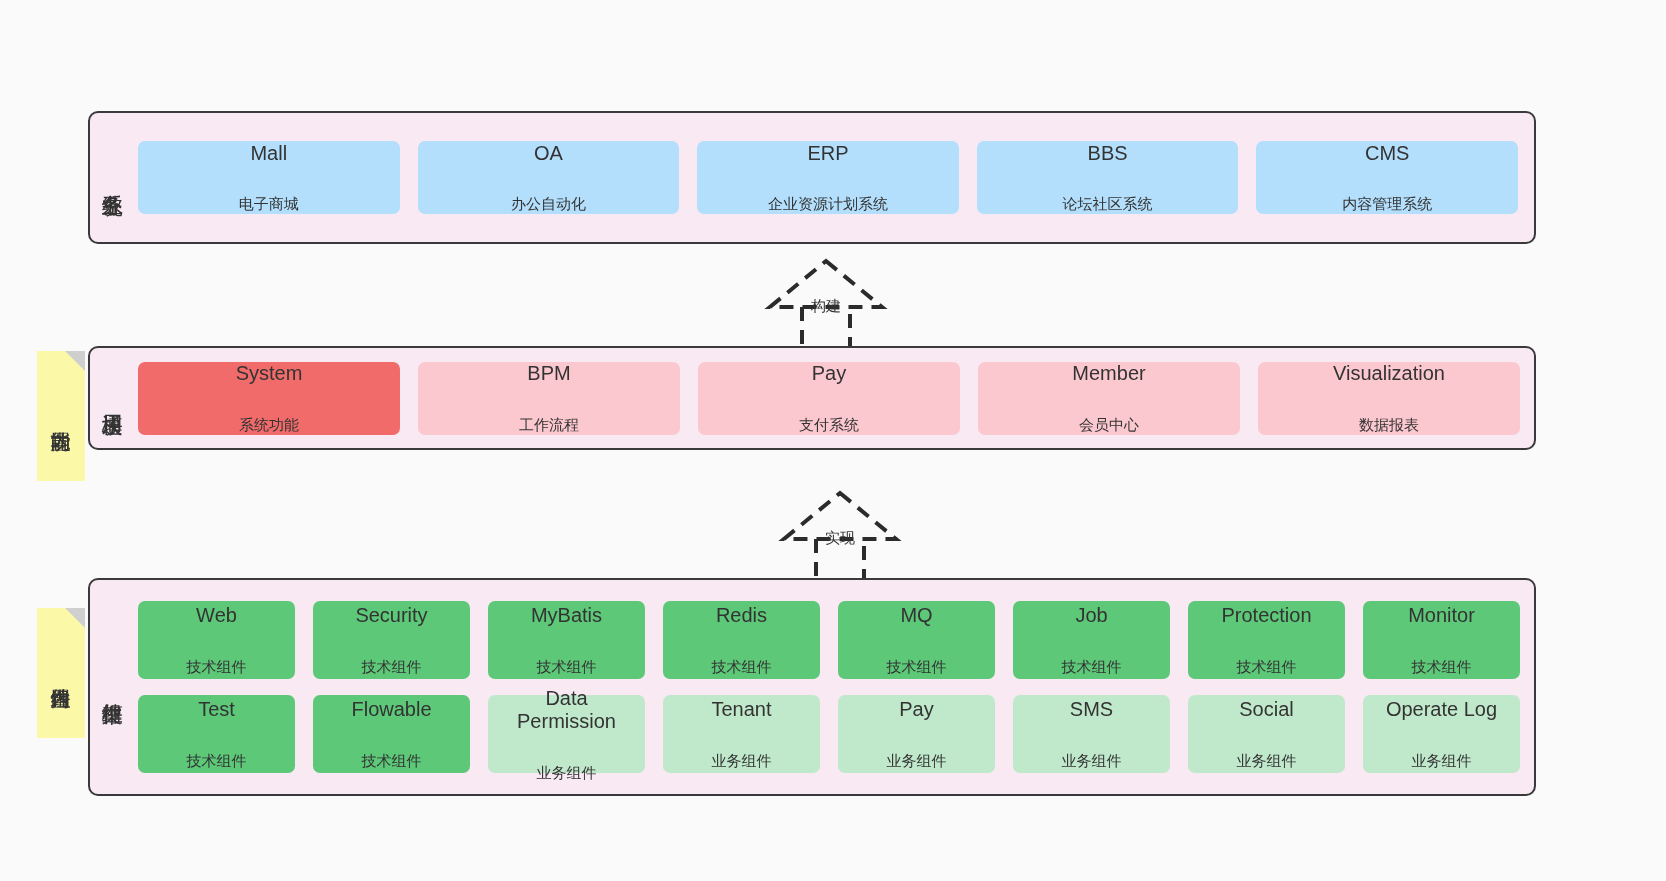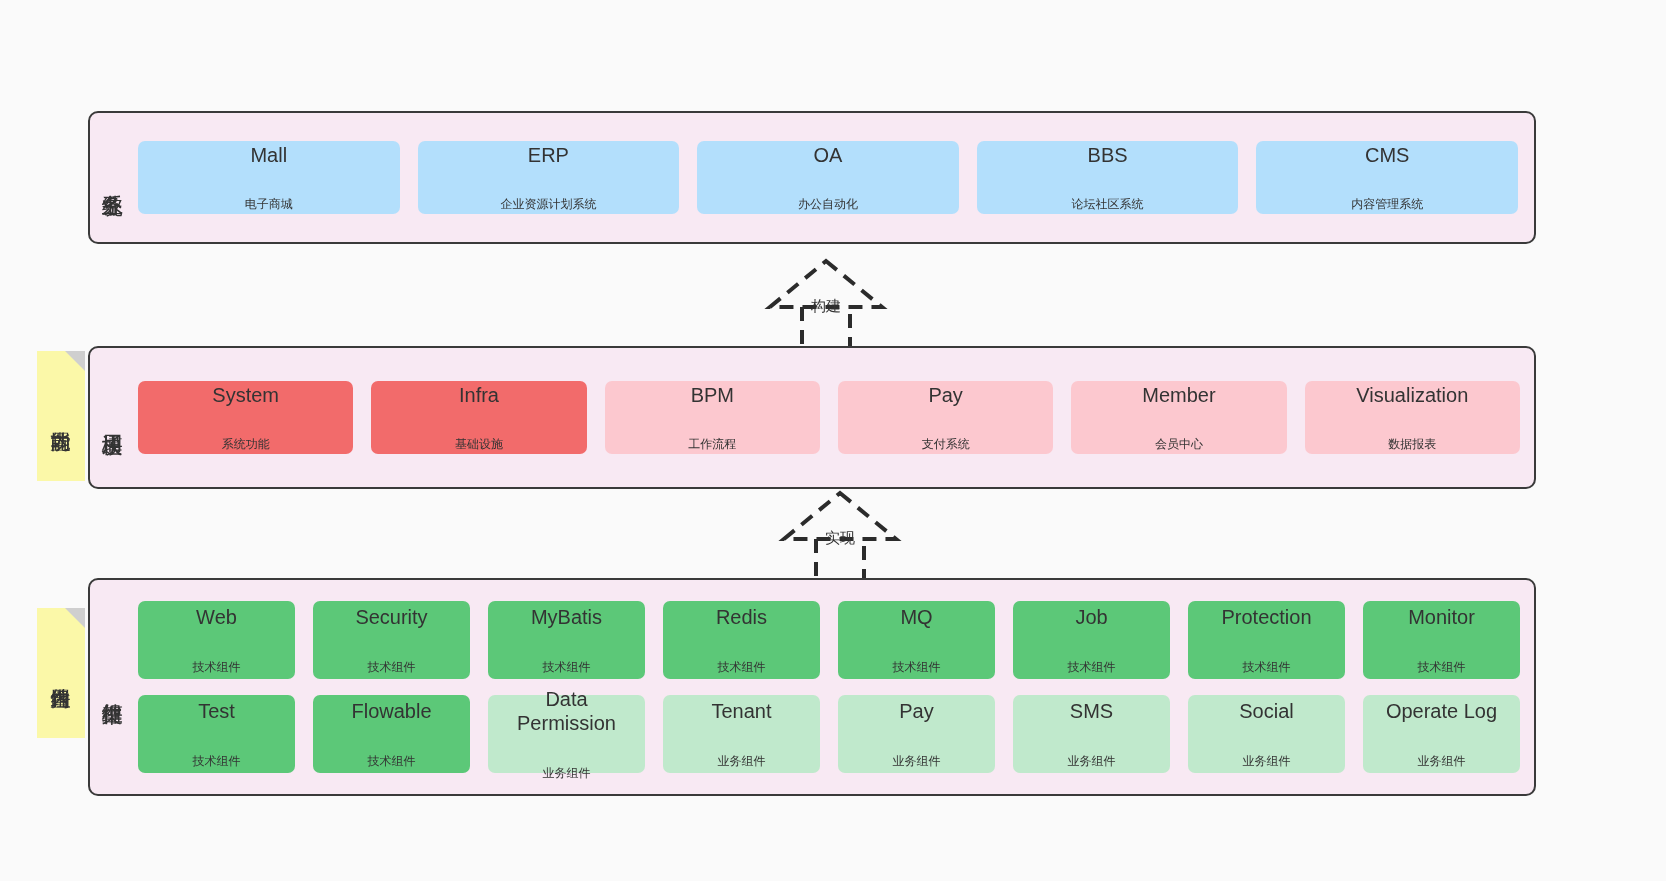--- a/index.html
+++ b/index.html
@@ -74,38 +74,38 @@
     line-height: 1.18;
     color: #333333;
     padding: 4px 6px;
     gap: 30px;
   }
   .card .en {
     font-size: 20px;
     white-space: normal;
   }
   .card .cn {
-    font-size: 12px;
+    font-size: 15px;
   }
 
   .card.blue       { background: #b3dffc; }
   .card.red-strong { background: #f26b6b; }
   .card.red-soft   { background: #fcc8cf; }
   .card.green-strong { background: #5cc878; }
   .card.green-soft   { background: #c0e9cc; }
 
   
   #layer-business {
     left: 88px;  top: 111px;  width: 1448px; height: 133px;
   }
   #layer-business .layer-body { padding-right: 16px; }
   #layer-business .card { height: 73px; }
 
   #layer-common {
-    left: 88px;  top: 346px;  width: 1448px; height: 143px;
+    left: 88px;  top: 346px;  width: 1448px; height: 104px;
   }
   #layer-common .card { height: 73px; }
 
   #layer-framework {
     left: 88px;  top: 578px;  width: 1448px; height: 218px;
   }
   #layer-framework .card { height: 78px; }
   #layer-framework .layer-body { gap: 16px; }
 
   
@@ -168,26 +168,26 @@
 
   <div class="layer" id="layer-business">
     <div class="layer-title">业务系统</div>
     <div class="layer-body">
       <div class="card-row">
         <div class="card blue">
           <span class="en">Mall</span>
           <span class="cn">电子商城</span>
         </div>
         <div class="card blue">
+          <span class="en">OA</span>
+          <span class="cn">办公自动化</span>
+        </div>
+        <div class="card blue">
           <span class="en">ERP</span>
           <span class="cn">企业资源计划系统</span>
-        </div>
-        <div class="card blue">
-          <span class="en">OA</span>
-          <span class="cn">办公自动化</span>
         </div>
         <div class="card blue">
           <span class="en">BBS</span>
           <span class="cn">论坛社区系统</span>
         </div>
         <div class="card blue">
           <span class="en">CMS</span>
           <span class="cn">内容管理系统</span>
         </div>
       </div>
@@ -207,24 +207,20 @@
   </div>
 
   <div class="layer" id="layer-common">
     <div class="layer-title">通用模块</div>
     <div class="layer-body">
       <div class="card-row">
         <div class="card red-strong">
           <span class="en">System</span>
           <span class="cn">系统功能</span>
         </div>
-        <div class="card red-strong">
-          <span class="en">Infra</span>
-          <span class="cn">基础设施</span>
-        </div>
         <div class="card red-soft">
           <span class="en">BPM</span>
           <span class="cn">工作流程</span>
         </div>
         <div class="card red-soft">
           <span class="en">Pay</span>
           <span class="cn">支付系统</span>
         </div>
         <div class="card red-soft">
           <span class="en">Member</span>

